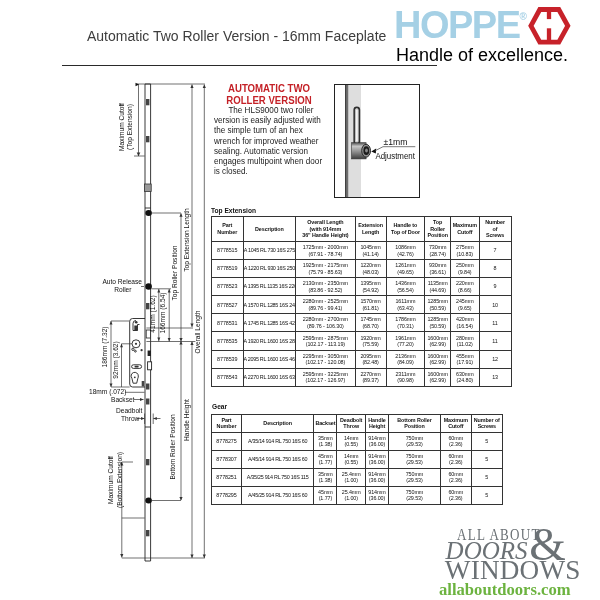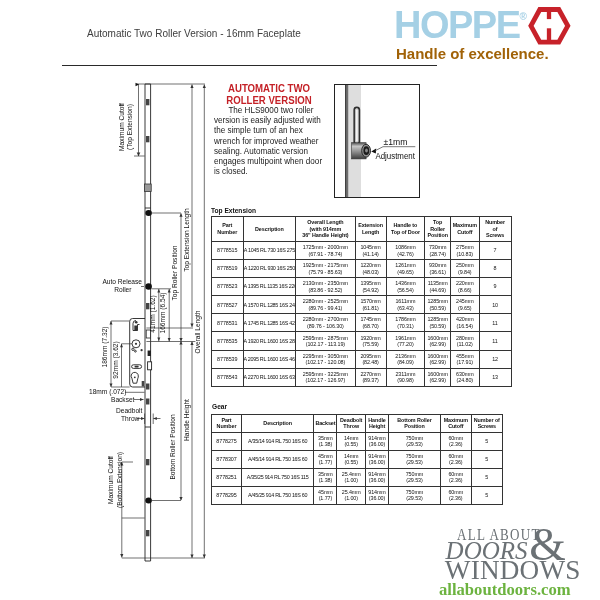--- a/index.html
+++ b/index.html
@@ -6,25 +6,25 @@
 body{width:600px;height:600px;position:relative;font-family:"Liberation Sans",sans-serif;overflow:hidden;}
 .abs{position:absolute;}
 table{border-collapse:collapse;table-layout:fixed;}
 td,th{border:0.8px solid #333;color:#111;text-align:center;vertical-align:middle;padding:0;overflow:hidden;white-space:nowrap;}
 td.d{letter-spacing:-0.28px;}
 th{font-weight:bold;}
 </style>
 </head>
 <body>
 
-<div class="abs" style="left:87px;top:28px;font-size:10px;color:#3d3d3d;">Automatic Two Roller Version - 16mm Faceplate</div>
+<div class="abs" style="left:87px;top:28px;font-size:14px;color:#3d3d3d;">Automatic Two Roller Version - 16mm Faceplate</div>
 
 <div class="abs" style="left:394px;top:4px;font-size:38px;font-weight:bold;color:#a5d0e5;letter-spacing:-1.5px;">HOPPE<span style="font-size:10px;letter-spacing:0;vertical-align:18px;">®</span></div>
 
-<div class="abs" style="left:396px;top:45px;font-size:15px;color:#a16207;font-weight:bold;">Handle of excellence.</div>
+<div class="abs" style="left:396px;top:45px;font-size:18px;color:#000000;">Handle of excellence.</div>
 
 <svg class="abs" style="left:524px;top:3px;" width="52" height="46" viewBox="0 0 52 46">
 <polygon points="6.9,22.85 15.8,6.5 34.8,6.5 43.8,22.85 34.8,39.2 15.8,39.2" fill="#fff" stroke="#c7222a" stroke-width="4.8"></polygon>
 <rect x="22.85" y="5.5" width="4.3" height="10.6" fill="#c7222a"></rect>
 <rect x="22.85" y="25.3" width="4.3" height="14.7" fill="#c7222a"></rect>
 </svg>
 
 <div class="abs" style="left:62px;top:65px;width:375px;height:1.2px;background:#2a2a2a;"></div>
 
 <svg class="abs" style="left:0;top:0;" width="600" height="600" viewBox="0 0 600 600" fill="none">

